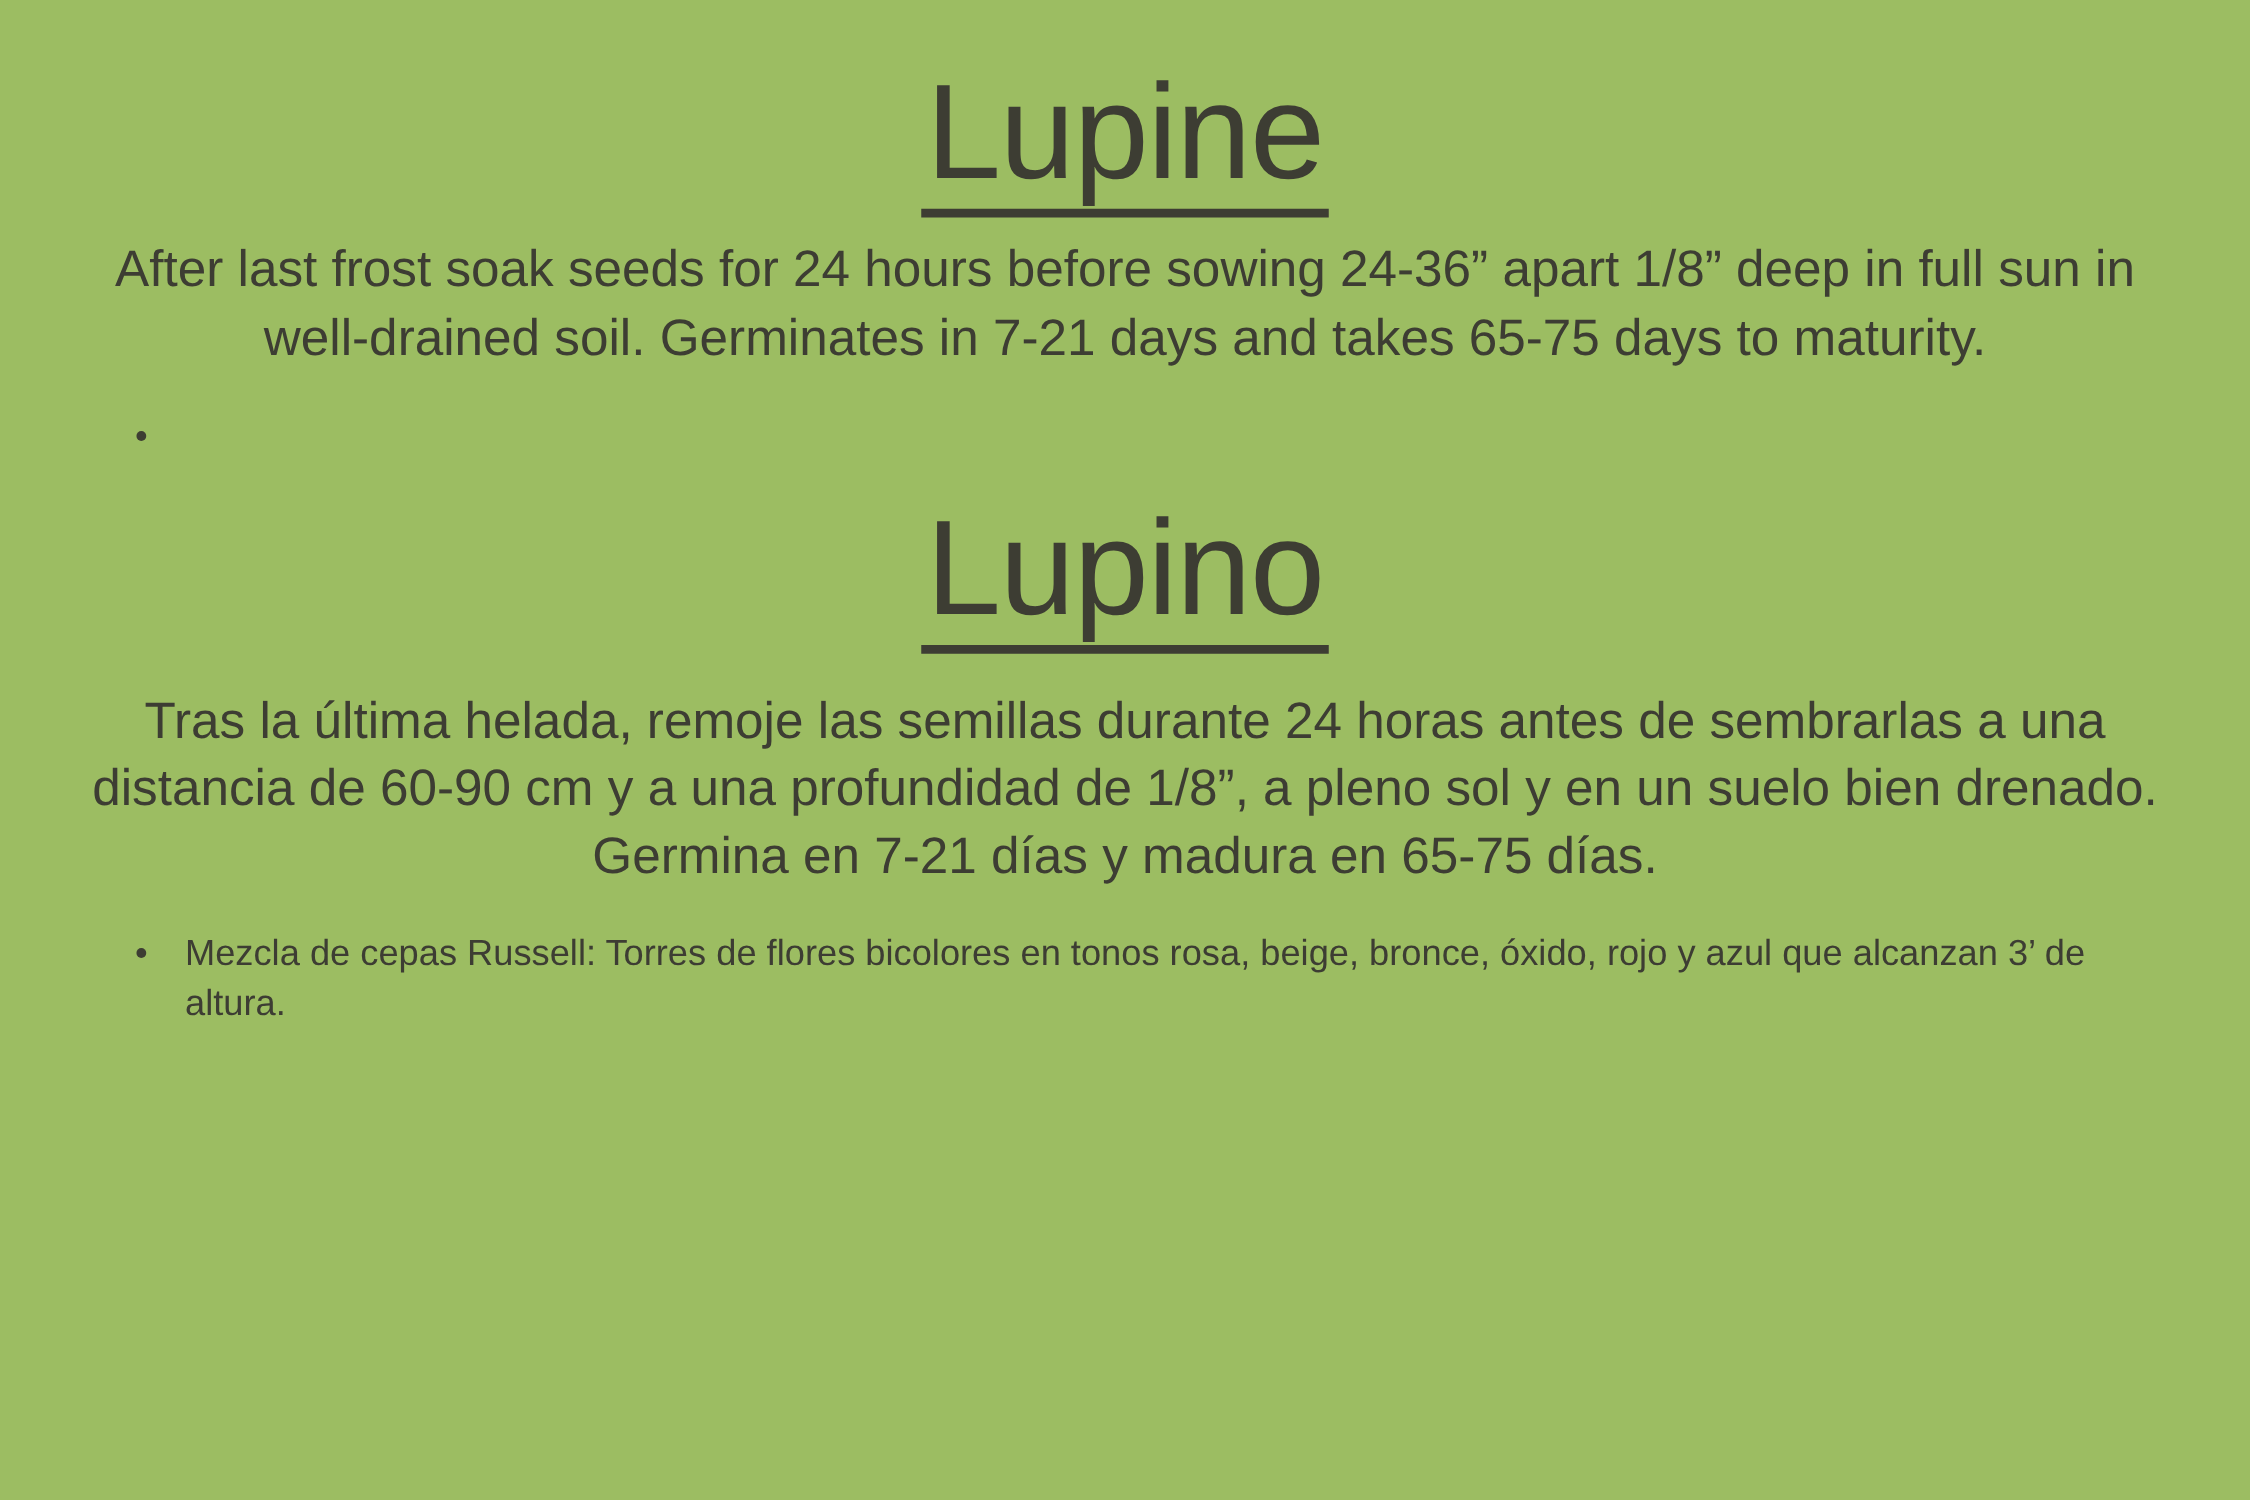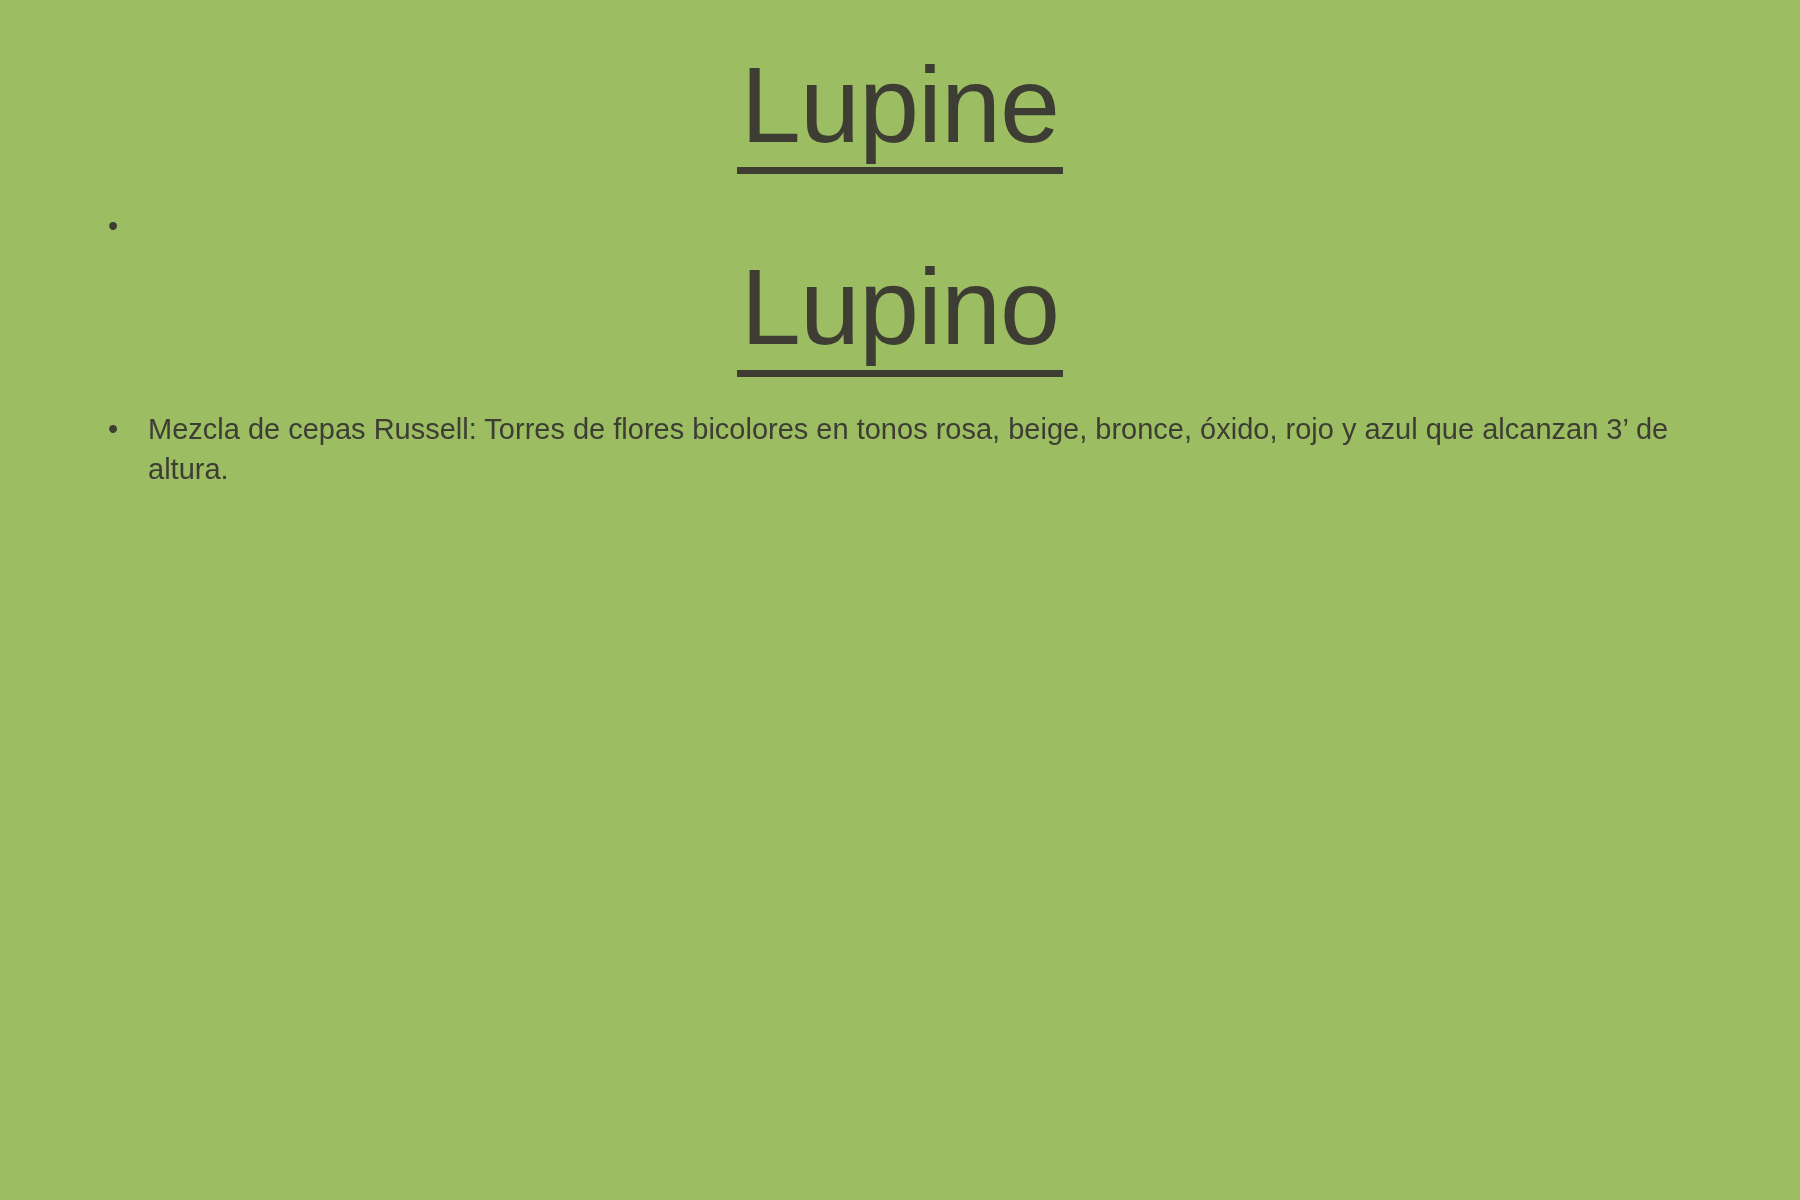--- a/index.html
+++ b/index.html
@@ -61,42 +61,44 @@
     text-align: left;
   }
   ul.bullets li .dot {
     position: absolute;
     left: 18px;
     top: 0;
     font-size: 29px;
     line-height: 1.38;
   }
   .section-es {
-    margin-top: 44px;
+    margin-top: 68px;
   }
   .heading-es {
     margin-top: 0;
   }
   .body-text-es {
     margin-top: 26px;
     max-width: 1720px;
   }
 </style>
 </head>
 <body style="background: rgb(156, 189, 98); color: rgb(61, 61, 51);">
 
 <div class="page">
 
   <div class="section">
     <h1 class="heading"><span class="u">Lupine</span></h1>
+    <p class="body-text">After last frost soak seeds for 24 hours before sowing 24-36” apart 1/8” deep in full sun in well-drained soil. Germinates in 7-21 days and takes 65-75 days to maturity.</p>
     <ul class="bullets">
       <li><span class="dot">•</span></li>
     </ul>
   </div>
 
   <div class="section section-es">
     <h1 class="heading heading-es"><span class="u">Lupino</span></h1>
+    <p class="body-text body-text-es">Tras la última helada, remoje las semillas durante 24 horas antes de sembrarlas a una distancia de 60-90 cm y a una profundidad de 1/8”, a pleno sol y en un suelo bien drenado. Germina en 7-21 días y madura en 65-75 días.</p>
     <ul class="bullets">
       <li><span class="dot">•</span><span>Mezcla de cepas Russell: Torres de flores bicolores en tonos rosa, beige, bronce, óxido, rojo y azul que alcanzan 3’ de altura.</span></li>
     </ul>
   </div>
 
 </div>
 
 </body></html>

